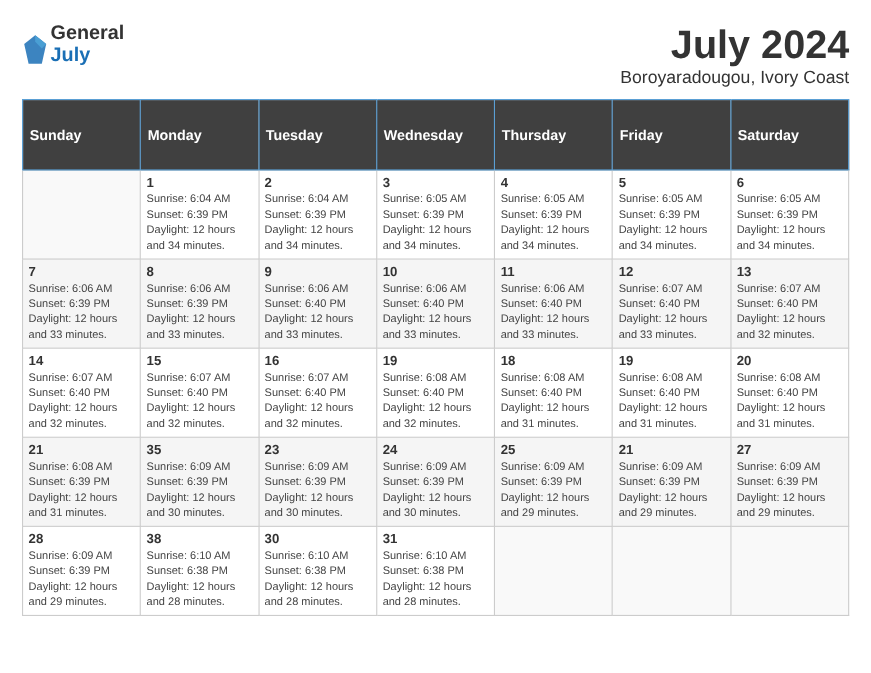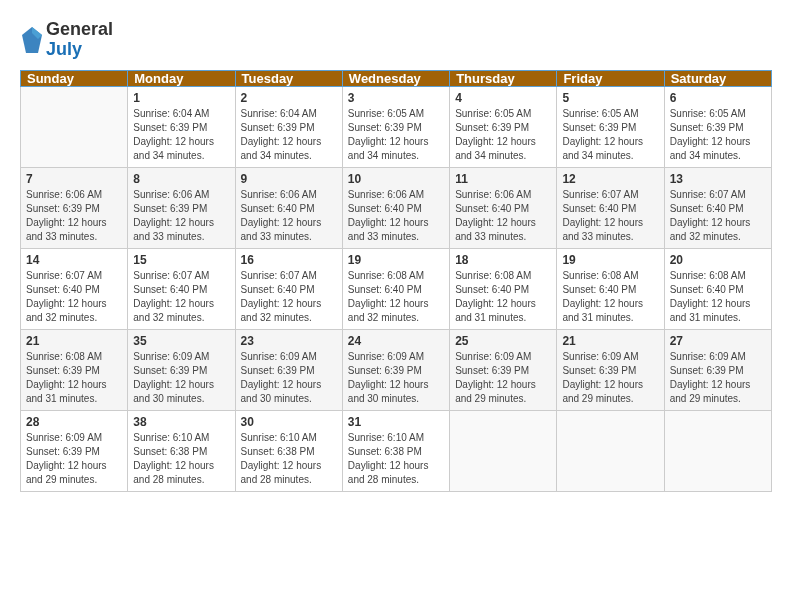--- a/index.html
+++ b/index.html
@@ -11,21 +11,21 @@
       padding: 20px;
     }
     .header-section {
       display: flex;
       justify-content: space-between;
       align-items: flex-start;
       margin-bottom: 10px;
     }
     .logo {
       display: flex;
-      align-items: center;
+      align-items: flex-end;
     }
     .logo-text {
       display: flex;
       flex-direction: column;
       font-size: 18px;
       font-weight: bold;
       line-height: 1.1;
     }
     .logo-text .general { color: #333; }
     .logo-text .blue { color: #1a6fb5; }
@@ -44,23 +44,23 @@
     }
     .location {
       font-size: 16px;
       color: #333;
     }
     table {
       width: 100%;
       border-collapse: collapse;
     }
     thead tr th {
-      background-color: #a16207;
+      background-color: #404040;
       color: #fff;
-      padding: 0 6px;
+      padding: 24px 6px;
       font-size: 13px;
       font-weight: bold;
       text-align: left;
       border: 1px solid #5a9fd4;
     }
     tbody tr td {
       border: 1px solid #ccc;
       vertical-align: top;
       padding: 4px 5px;
       font-size: 10.5px;
@@ -93,20 +93,24 @@
   <div class="logo">
     <svg class="logo-icon" viewBox="0 0 24 30" fill="none">
       <polygon points="12,2 22,10 18,28 6,28 2,10" fill="#1a6fb5" opacity="0.85"></polygon>
       <polygon points="12,2 22,10 18,14 12,8" fill="#4a9fd4"></polygon>
     </svg>
     <div class="logo-text">
       <span class="general">General</span>
       <span class="blue">July</span>
     </div>
   </div>
+  <div class="title-section">
+    <div class="month-year">July 2024</div>
+    <div class="location">Boroyaradougou, Ivory Coast</div>
+  </div>
 </div>
 
 <table>
   <thead>
     <tr>
     <th>Sunday</th>
         <th>Monday</th>
         <th>Tuesday</th>
         <th>Wednesday</th>
         <th>Thursday</th>

